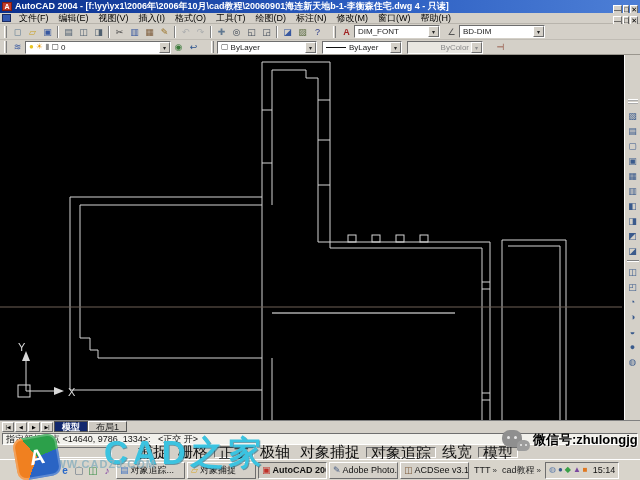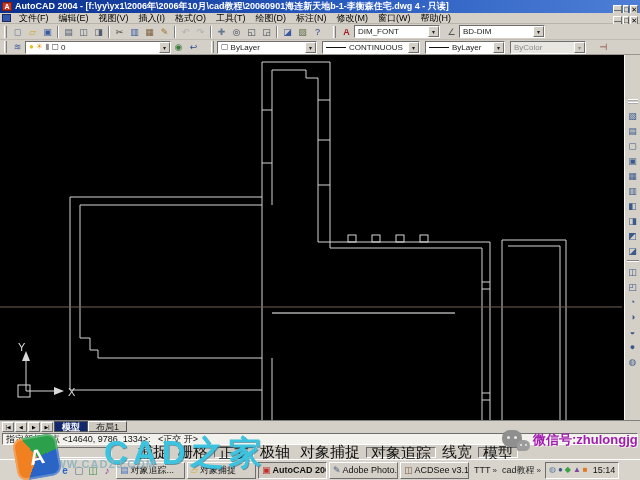--- a/index.html
+++ b/index.html
@@ -93,21 +93,21 @@
   
   #wm-logo{position:absolute;left:15px;top:436px;width:44px;height:42px;z-index:60;transform:rotate(-10deg);
     background:conic-gradient(from 210deg,#f08020 0 33%,#2ca04a 33% 63%,#2a64c4 63% 100%);
     border-radius:9px;display:flex;align-items:center;justify-content:center;color:#fff;
     font-weight:bold;font-size:21px;box-shadow:0 0 0 2px rgba(255,255,255,.25) inset;}
   #wm-site{position:absolute;left:104px;top:436px;z-index:55;font-size:33px;font-weight:bold;
     color:#3bc3e0;letter-spacing:5px;line-height:33px;text-shadow:1px 1px 0 rgba(18,96,124,.55);}
   #wm-url{position:absolute;left:44px;top:458px;z-index:56;font-size:11px;font-weight:bold;
     color:rgba(140,176,190,.85);letter-spacing:1px;}
   #wm-wechat{position:absolute;left:533px;top:431px;z-index:55;font-size:13px;font-weight:bold;
-    color:#a21caf;text-shadow:1px 1px 0 rgba(255,255,255,.6);white-space:nowrap;}
+    color:#000000;text-shadow:1px 1px 0 rgba(255,255,255,.6);white-space:nowrap;}
   #wc-icon{position:absolute;left:502px;top:430px;width:30px;height:24px;z-index:55;}
   #wc-big{position:absolute;left:0;top:0;width:20px;height:17px;background:#8f8f8f;
     border-radius:8px 8px 2px 8px;}
   #wc-big:before,#wc-big:after{content:"";position:absolute;width:3px;height:3px;border-radius:50%;
     background:#e9e9e9;top:6px;}
   #wc-big:before{left:5px;} #wc-big:after{left:12px;}
   #wc-small{position:absolute;left:15px;top:10px;width:13px;height:11px;background:#9c9c9c;
     border-radius:6px 6px 6px 2px;}
   #wc-small:before,#wc-small:after{content:"";position:absolute;width:2px;height:2px;border-radius:50%;
     background:#ececec;top:4px;}
@@ -243,31 +243,26 @@
     </span>
   <span class="tb-btn">
       <span style="color:#28508c;">↩</span>
     </span>
   <span class="grip" style="margin-left:10px;"></span>
   <span class="combo" style="width:100px;">
     <span class="mini" style="color:#444;">▢</span>
     <span class="val">ByLayer</span>
     <span class="arrow">▾</span>
   </span>
-  <span class="combo" style="width:98px;margin-left:5px;">
-    <span class="lsample"></span>
-    <span class="val">CONTINUOUS</span>
-    <span class="arrow">▾</span>
-  </span>
   <span class="combo" style="width:80px;margin-left:5px;">
     <span class="lsample"></span>
     <span class="val">ByLayer</span>
     <span class="arrow">▾</span>
   </span>
-  <span class="combo dis" style="width:76px;margin-left:5px;">
+  <span class="combo dis" style="width:76px;margin-left:5px;text-align:right;">
     <span class="val">ByColor</span>
     <span class="arrow">▾</span>
   </span>
   <span class="tb-btn" style="margin-left:10px;">
       <span style="color:#8a4030;">⊣</span>
     </span>
 </div>
 
 <div class="bar" id="canvas">
   <svg id="plan-svg" width="624" height="365">

